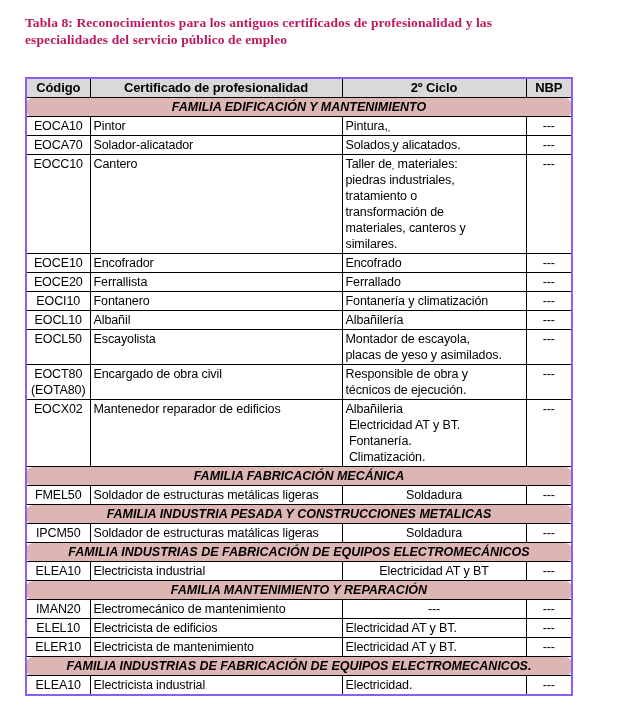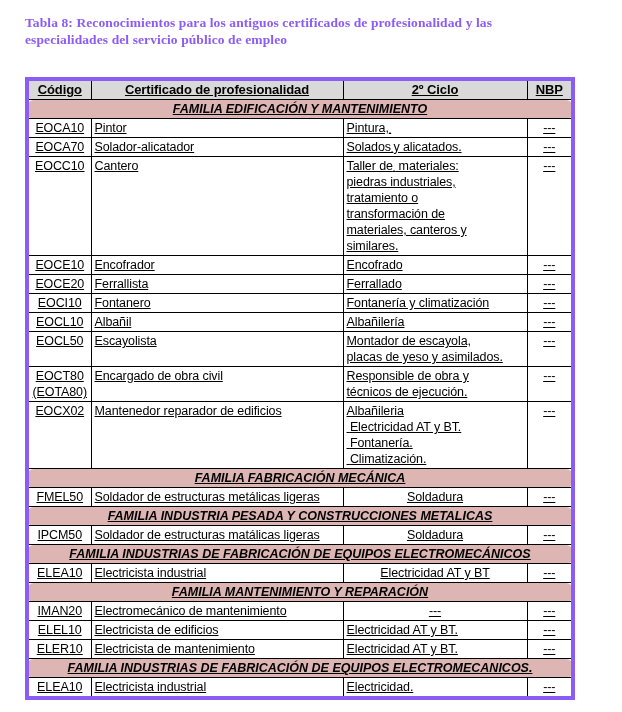--- a/index.html
+++ b/index.html
@@ -16,30 +16,29 @@
     width: 622px;
     height: 712px;
     box-sizing: border-box;
     padding: 14px 26px 0 25px;
   }
   .doc-title {
     font-family: "Liberation Serif", serif;
     font-weight: bold;
     font-size: 13.5px;
     line-height: 17px;
-    color: #8b5cf6;
+    color: #be185d;
     letter-spacing: 0.1px;
   }
   table.recon {
     border-collapse: collapse;
     table-layout: fixed;
     width: 546px;
     margin-top: 29px;
-    border: 4px solid #8b5cf6;
-    text-decoration: underline;
+    border: 2px solid #8b5cf6;
   }
   col.c-code  { width: 64px; }
   col.c-cert  { width: 252px; }
   col.c-ciclo { width: 184px; }
   col.c-nbp   { width: 46px; }
   th, td {
     border: 1px solid #000;
     padding: 1px 3px;
     font-size: 12.5px;
     line-height: 16px;

